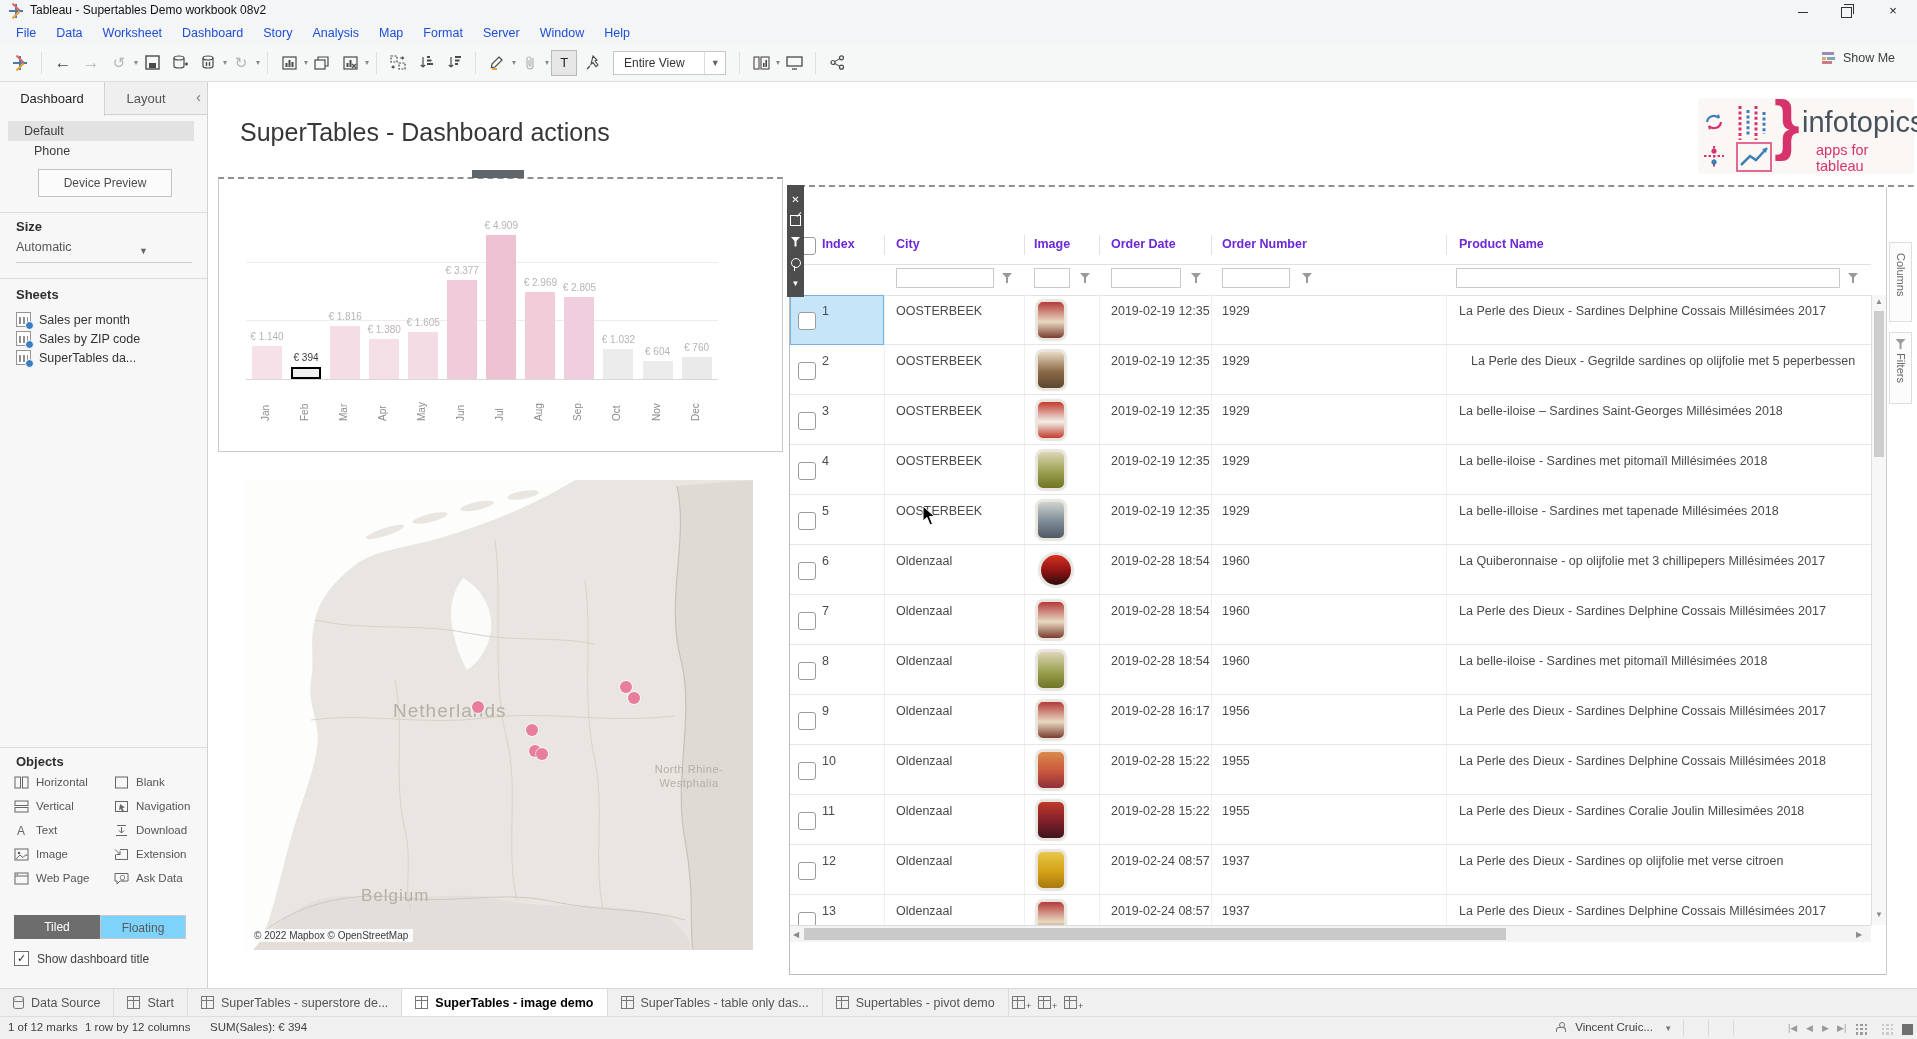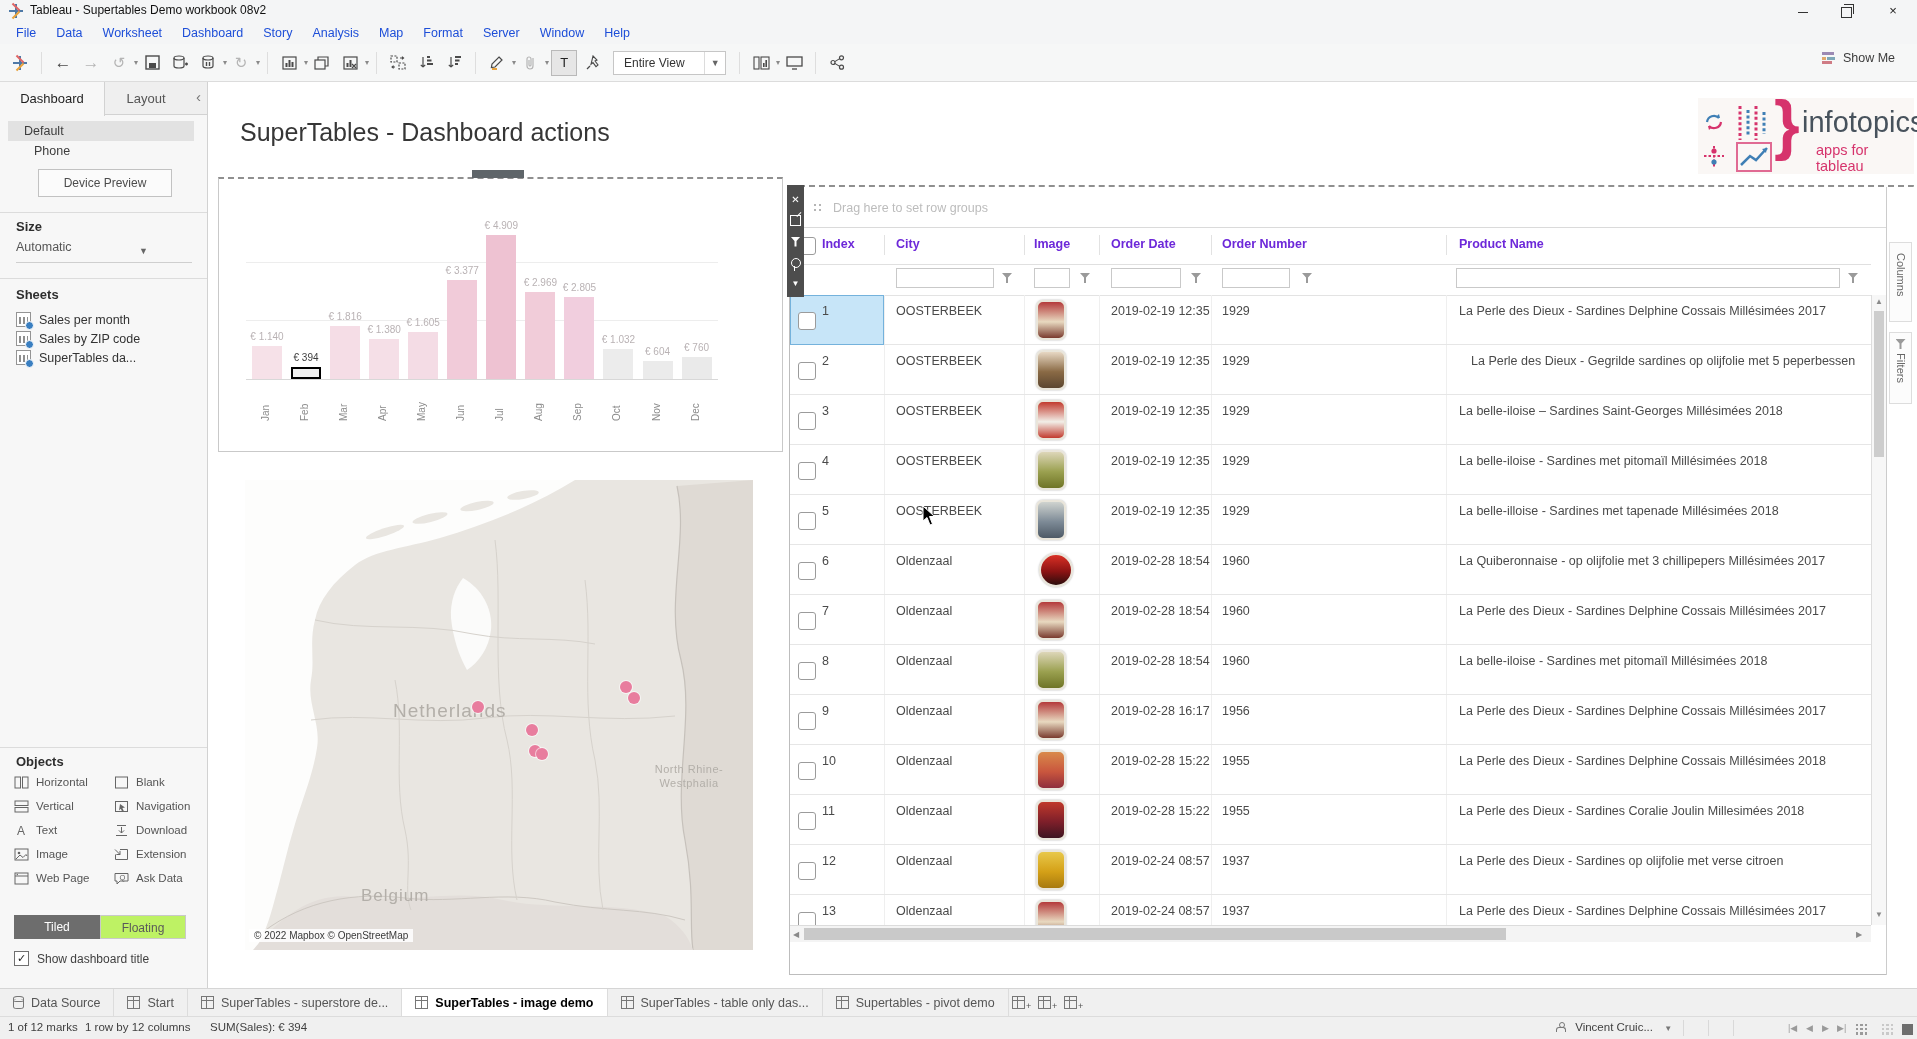--- a/index.html
+++ b/index.html
@@ -52,21 +52,21 @@
   #sheet-list{position:absolute;left:0;top:228px;width:100%;}
   .sheet-item{display:flex;align-items:center;height:19px;padding-left:16px;font-size:12.5px;color:#333;}
   .sheet-ico{width:13px;height:13px;border:1px solid #949494;background:#fff;position:relative;margin-right:8px;flex:0 0 13px;}
   .sheet-ico .bars{position:absolute;left:2px;right:2px;bottom:2px;height:7px;background:repeating-linear-gradient(90deg,#8f8f8f 0 2px,transparent 2px 4px);}
   .sheet-ico:after{content:"";position:absolute;right:-4px;bottom:-4px;width:7px;height:7px;border-radius:50%;background:#3a7fc1;border:1px solid #fff;}
   #objects-grid{position:absolute;left:14px;top:688px;width:186px;display:grid;grid-template-columns:100px 86px;grid-auto-rows:24px;align-items:center;}
   .obj-item{display:flex;align-items:center;font-size:11.5px;color:#555;}
   .obj-ico{width:15px;height:13px;margin-right:7px;flex:0 0 15px;}
   .obj-ico svg{display:block;}
   #tiled-btn{position:absolute;left:14px;top:833px;width:86px;height:24px;background:#6d6d6d;color:#fff;font-size:12px;text-align:center;line-height:24px;}
-  #floating-btn{position:absolute;left:100px;top:833px;width:86px;height:24px;background:#bef264;color:#5a5a5a;font-size:12px;text-align:center;line-height:24px;border:1px solid #c9c9c9;box-sizing:border-box;}
+  #floating-btn{position:absolute;left:100px;top:833px;width:86px;height:24px;background:#7dd3fc;color:#5a5a5a;font-size:12px;text-align:center;line-height:24px;border:1px solid #c9c9c9;box-sizing:border-box;}
   #show-title-row{position:absolute;left:14px;top:869px;display:flex;align-items:center;font-size:12px;color:#3f3f3f;}
   #show-title-cb{width:13px;height:13px;border:1px solid #6f6f6f;background:#fff;margin-right:8px;font-size:11px;line-height:13px;text-align:center;color:#222;}
   
   #dash-title{position:absolute;left:240px;top:118px;font-size:25px;color:#363636;}
   .zone{position:absolute;background:#fff;border:1px solid #c9c9c9;border-top:2px dashed #8f8f8f;box-sizing:border-box;}
   #chart-zone{left:218px;top:177px;width:565px;height:275px;}
   #chart-handle{position:absolute;left:253px;top:-9px;width:52px;height:8px;background:#5f6569;}
   .gridline{position:absolute;left:27px;width:472px;height:1px;background:#ededed;}
   .axisline{position:absolute;left:27px;width:472px;height:1px;background:#d8d8d8;}
   .bar{position:absolute;}
@@ -568,24 +568,20 @@
     <div class="strip-ico">
         <span class="funnel"></span>
       </div>
     <div class="strip-ico">
         <span class="pin-ico"></span>
       </div>
     <div class="strip-ico" style="font-size:8px;">▼</div>
   </div>
 
   <div class="zone" id="table-zone">
-    <div id="st-grouprow">
-      <div class="gico"></div>
-      <div class="hint">Drag here to set row groups</div>
-    </div>
     <div id="st-header">
       <div class="st-cb" style="top:10px;"></div>
     <div class="st-hcell" style="left: 32px;">Index</div>
         <div class="st-hcell" style="left: 106px;">City</div>
         <div class="st-hcell" style="left: 244px;">Image</div>
         <div class="st-hcell" style="left: 321px;">Order Date</div>
         <div class="st-hcell" style="left: 432px;">Order Number</div>
         <div class="st-hcell" style="left: 669px;">Product Name</div>
         <div class="st-hdiv" style="left: 94px;"></div>
         <div class="st-hdiv" style="left: 234px;"></div>

